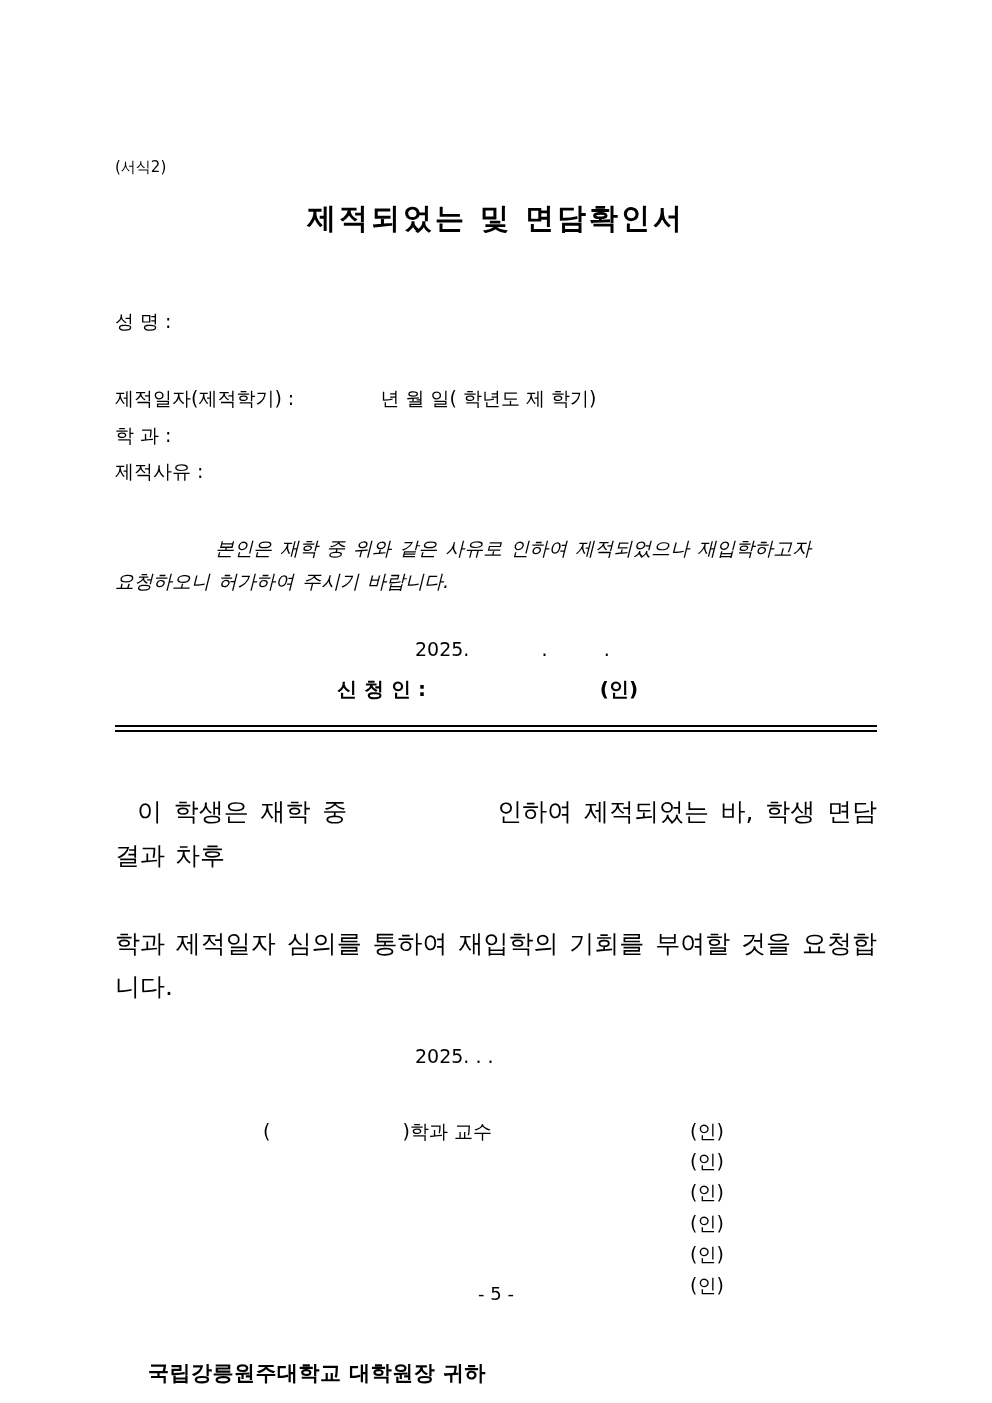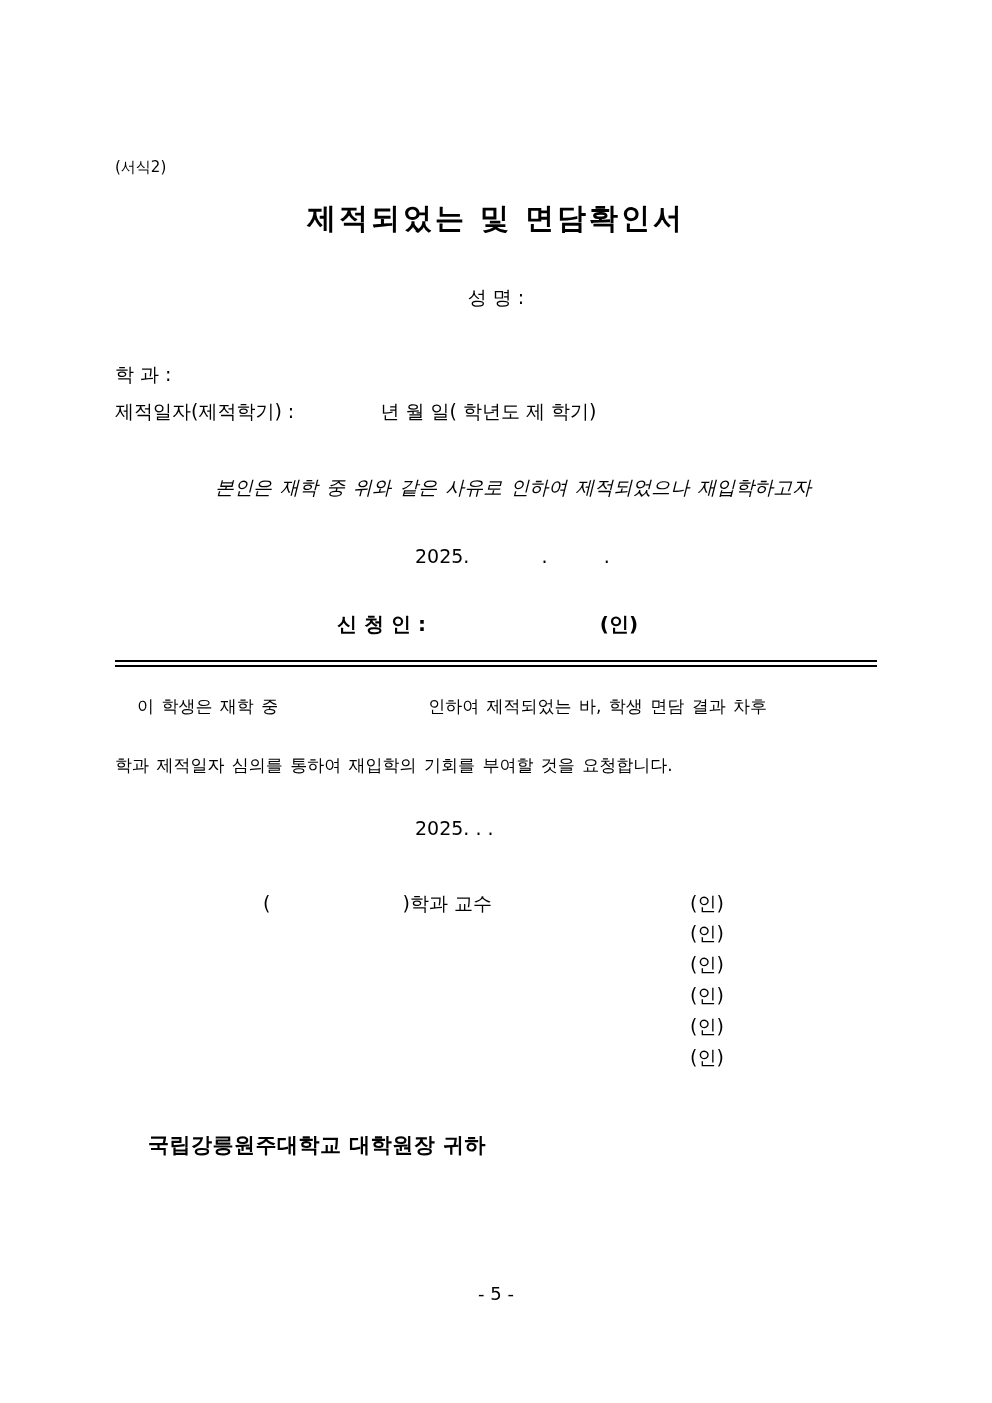--- a/index.html
+++ b/index.html
@@ -38,22 +38,21 @@
 
   .doc-title {
     text-align: center;
     font-size: 29px;
     font-weight: bold;
     letter-spacing: 3px;
     margin-top: 22px;
   }
 
   .field-block {
-    margin-top: 44px;
-    text-align: center;
+    margin-top: 68px;
   }
   .field-line {
     font-size: 19px;
     line-height: 1.55;
   }
   .gap-lg { display:inline-block; width: 74px; }
 
   .field-block2 { margin-top: 48px; }
   .field-block2 .field-line { margin-bottom: 7px; }
 
@@ -71,43 +70,43 @@
     font-size: 19px;
     margin-top: 40px;
     padding-left: 300px;
   }
   .date-line .d-gap1 { display:inline-block; width: 60px; }
   .date-line .d-gap2 { display:inline-block; width: 44px; }
 
   .applicant-line {
     font-size: 20px;
     font-weight: bold;
-    margin-top: 44px;
+    margin-top: 16px;
     padding-left: 222px;
   }
   .applicant-line .a-gap { display:inline-block; width: 160px; }
 
   .divider-wrap {
     margin-top: 22px;
     height: 9px;
   }
   .divider-top {
     border-top: 2px solid #000;
     height: 0;
   }
   .divider-bottom {
     border-top: 2px solid #000;
     height: 0;
     margin-top: 3px;
   }
 
   .para2 {
-    font-size: 17px;
+    font-size: 25px;
     line-height: 1.75;
-    margin-top: 23px;
+    margin-top: 56px;
     text-align: justify;
     word-spacing: 2px;
   }
   .para2 .indent2 { display:inline-block; width: 22px; }
   .para2 .blank-gap { display:inline-block; width: 150px; }
 
   .date-line2 {
     font-size: 19px;
     margin-top: 36px;
     padding-left: 300px;
@@ -166,30 +165,32 @@
 
     <div class="form-tag">(서식2)</div>
 
     <div class="doc-title">제적되었는 및 면담확인서</div>
 
     <div class="field-block">
       <div class="field-line">성      명 :</div>
     </div>
 
     <div class="field-block2">
-      <div class="field-line">학      과 :</div>
       <div class="field-line">
         <span>제적일자(제적학기) :</span>
         <span class="gap-lg"></span>
         <span>년     월     일(          학년도 제      학기)</span>
       </div>
+      <div class="field-line">학      과 :</div>
+      <div class="field-line">제적사유 :</div>
     </div>
 
     <div class="para">
       <span class="indent"></span><span>본인은 재학 중 위와 같은 사유로 인하여 제적되었으나 재입학하고자</span><br>
+      <span>요청하오니 허가하여 주시기 바랍니다.</span>
     </div>
 
     <div class="date-line">
       <span>2025.</span>
       <span class="d-gap1"></span>
       <span>.</span>
       <span class="d-gap2"></span>
       <span>.</span>
     </div>
 

